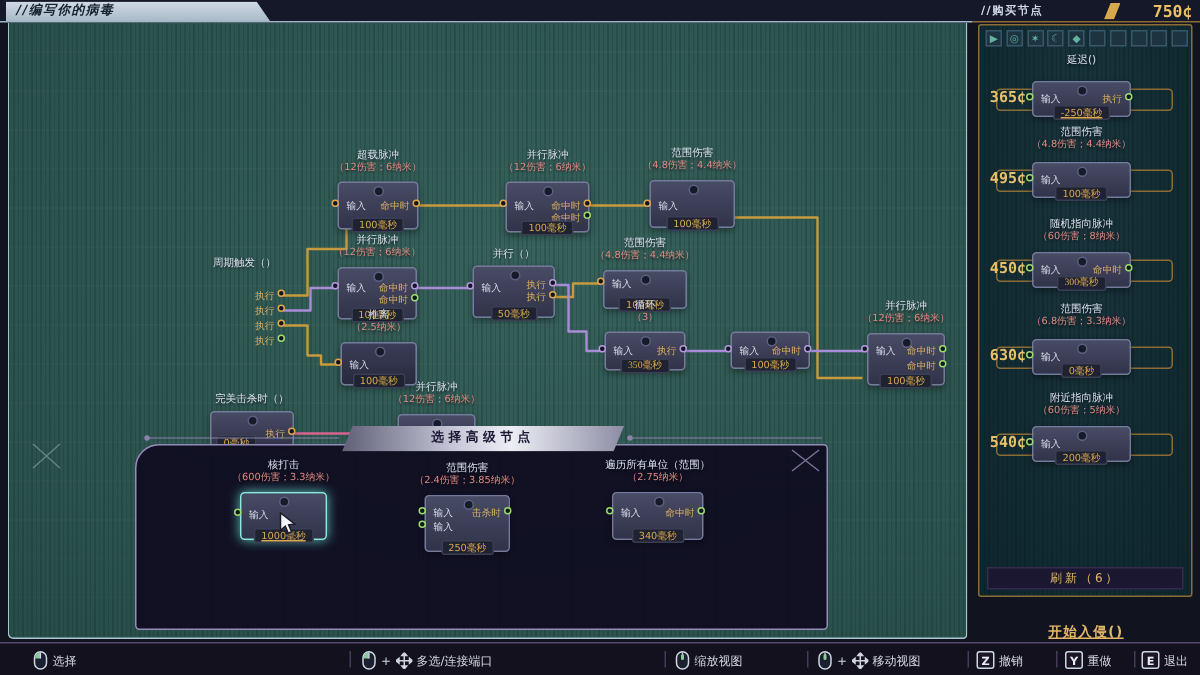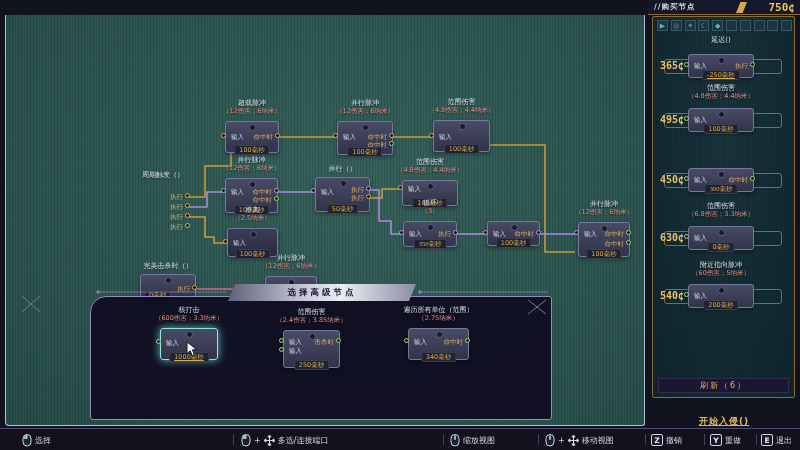--- a/index.html
+++ b/index.html
@@ -328,20 +328,24 @@
       <div class="ntitle" style="left: 646px; top: 84px;">
         <div>范围伤害</div>
         <div class="nsub">（4.8伤害；4.4纳米）</div>
       </div>
       <div class="nbody" style="left: 688px; top: 108px; width: 66px; height: 24px;"></div>
       <div class="ring rgrn" style="left: 684px; top: 116px;"></div>
       <div class="plabel" style="top: 116px; left: 694px;">输入</div>
       <div class="ntag" style="top: 124px; left: 721px; transform: translateX(-50%);">100毫秒</div>
       <div class="goldbox" style="top: 173px;"></div>
       <div class="price" style="top: 174px;">450¢</div>
+      <div class="ntitle" style="left: 646px; top: 145px;">
+        <div>随机指向脉冲</div>
+        <div class="nsub">（60伤害；8纳米）</div>
+      </div>
       <div class="nbody" style="left: 688px; top: 168px; width: 66px; height: 24px;"></div>
       <div class="ring rgrn" style="left: 684px; top: 176px;"></div>
       <div class="plabel" style="top: 176px; left: 694px;">输入</div>
       <div class="ring rgrn" style="left: 750px; top: 176px;"></div>
       <div class="plabel out" style="top: 176px; right: 52px;">命中时</div>
       <div class="ntag" style="top: 184px; left: 721px; transform: translateX(-50%); font-family: Liberation Serif, serif;">300毫秒</div>
       <div class="goldbox" style="top: 231px;"></div>
       <div class="price" style="top: 232px;">630¢</div>
       <div class="ntitle" style="left: 646px; top: 202px;">
         <div>范围伤害</div>
@@ -358,20 +362,23 @@
         <div class="nsub">（60伤害；5纳米）</div>
       </div>
       <div class="nbody" style="left: 688px; top: 284px; width: 66px; height: 24px;"></div>
       <div class="ring rgrn" style="left: 684px; top: 292px;"></div>
       <div class="plabel" style="top: 292px; left: 694px;">输入</div>
       <div class="ntag" style="top: 300px; left: 721px; transform: translateX(-50%);">200毫秒</div>
     </div>
   <div class="refresh">刷新（6）</div>
   <div class="start-link">开始入侵()</div>
 
+  <div class="top-strip">
+    <div class="tab">//编写你的病毒</div>
+  </div>
   <div class="shop-strip">
     <span class="stitle">//购买节点</span>
     <span class="wedge"></span>
     <span class="balance">750¢</span>
   </div>
 
   <div class="bbar">
       <div class="bitem" style="left: 22px;">
         <svg width="10" height="14">
           <rect x="1" y="1.5" width="8" height="11.5" rx="4" fill="#1a2030" stroke="#cfd6e2" stroke-width="1"></rect>

